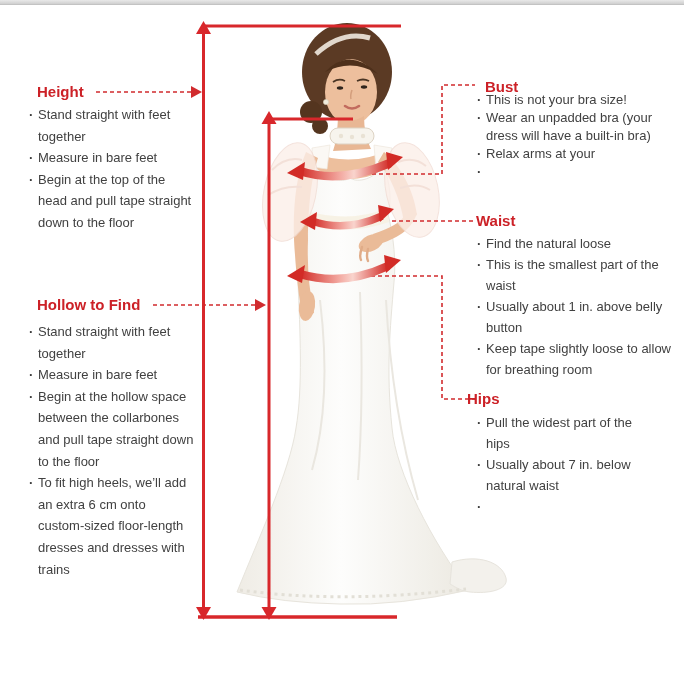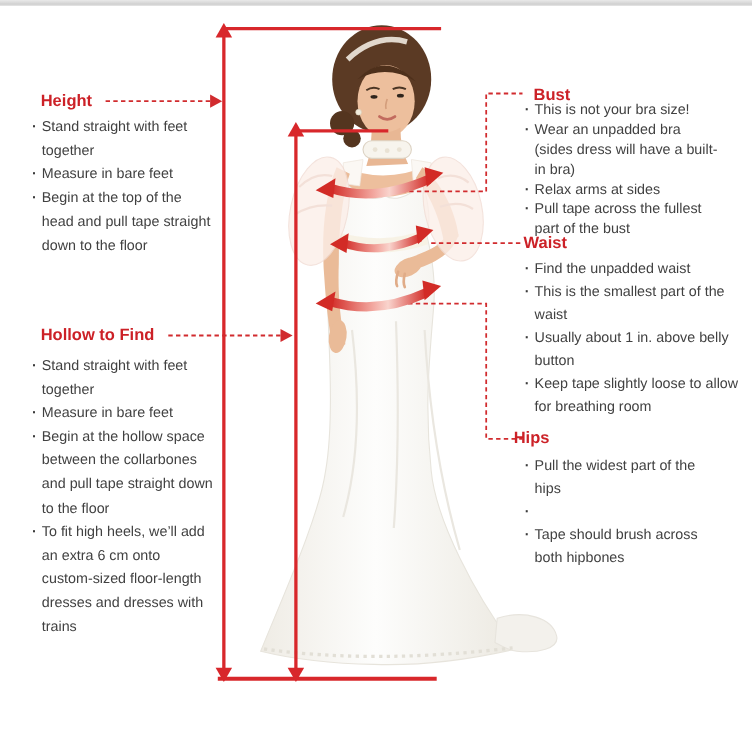--- a/index.html
+++ b/index.html
@@ -186,37 +186,36 @@
   </div>
 
   <h2 class="hd" style="left:485px;top:78px">Bust</h2>
   <div class="bullets sec-bust" style="left:477px;top:91px;width:196px">
     <div class="bullet">
         <span class="dot">·</span>
         <span class="bt">This is not your bra size!</span>
       </div>
     <div class="bullet b-narrow">
         <span class="dot">·</span>
-        <span class="bt">Wear an unpadded bra (sides dress will have a built-in bra)</span>
-      </div>
-    <div class="bullet">
-        <span class="dot">·</span>
-        <span class="bt">Relax arms at sides</span>
-      </div>
-    <div class="bullet b-narrow">
-        <span class="dot">·</span>
-        <span class="bt">Pull tape across the fullest part of the bust</span>
+        <span class="bt">Wear an unpadded bra (your dress will have a built-in bra)</span>
+      </div>
+    <div class="bullet">
+        <span class="dot">·</span>
+        <span class="bt">Relax arms at your</span>
+      </div>
+    <div class="bullet b-narrow">
+        <span class="dot">·</span>
       </div>
   </div>
 
   <h2 class="hd" style="left:476px;top:212px">Waist</h2>
   <div class="bullets sec-waist" style="left:477px;top:233px;width:196px">
     <div class="bullet">
         <span class="dot">·</span>
-        <span class="bt">Find the unpadded waist</span>
+        <span class="bt">Find the natural loose</span>
       </div>
     <div class="bullet">
         <span class="dot">·</span>
         <span class="bt">This is the smallest part of the waist</span>
       </div>
     <div class="bullet">
         <span class="dot">·</span>
         <span class="bt">Usually about 1 in. above belly button</span>
       </div>
     <div class="bullet">
@@ -226,19 +225,19 @@
   </div>
 
   <h2 class="hd" style="left:467px;top:390px">Hips</h2>
   <div class="bullets sec-hips" style="left:477px;top:412px;width:196px">
     <div class="bullet b-narrow">
         <span class="dot">·</span>
         <span class="bt">Pull the widest part of the hips</span>
       </div>
     <div class="bullet b-narrow">
         <span class="dot">·</span>
-      </div>
-    <div class="bullet b-narrow">
-        <span class="dot">·</span>
-        <span class="bt">Tape should brush across both hipbones</span>
+        <span class="bt">Usually about 7 in. below natural waist</span>
+      </div>
+    <div class="bullet b-narrow">
+        <span class="dot">·</span>
       </div>
   </div>
 </div>
 
 </body></html>

